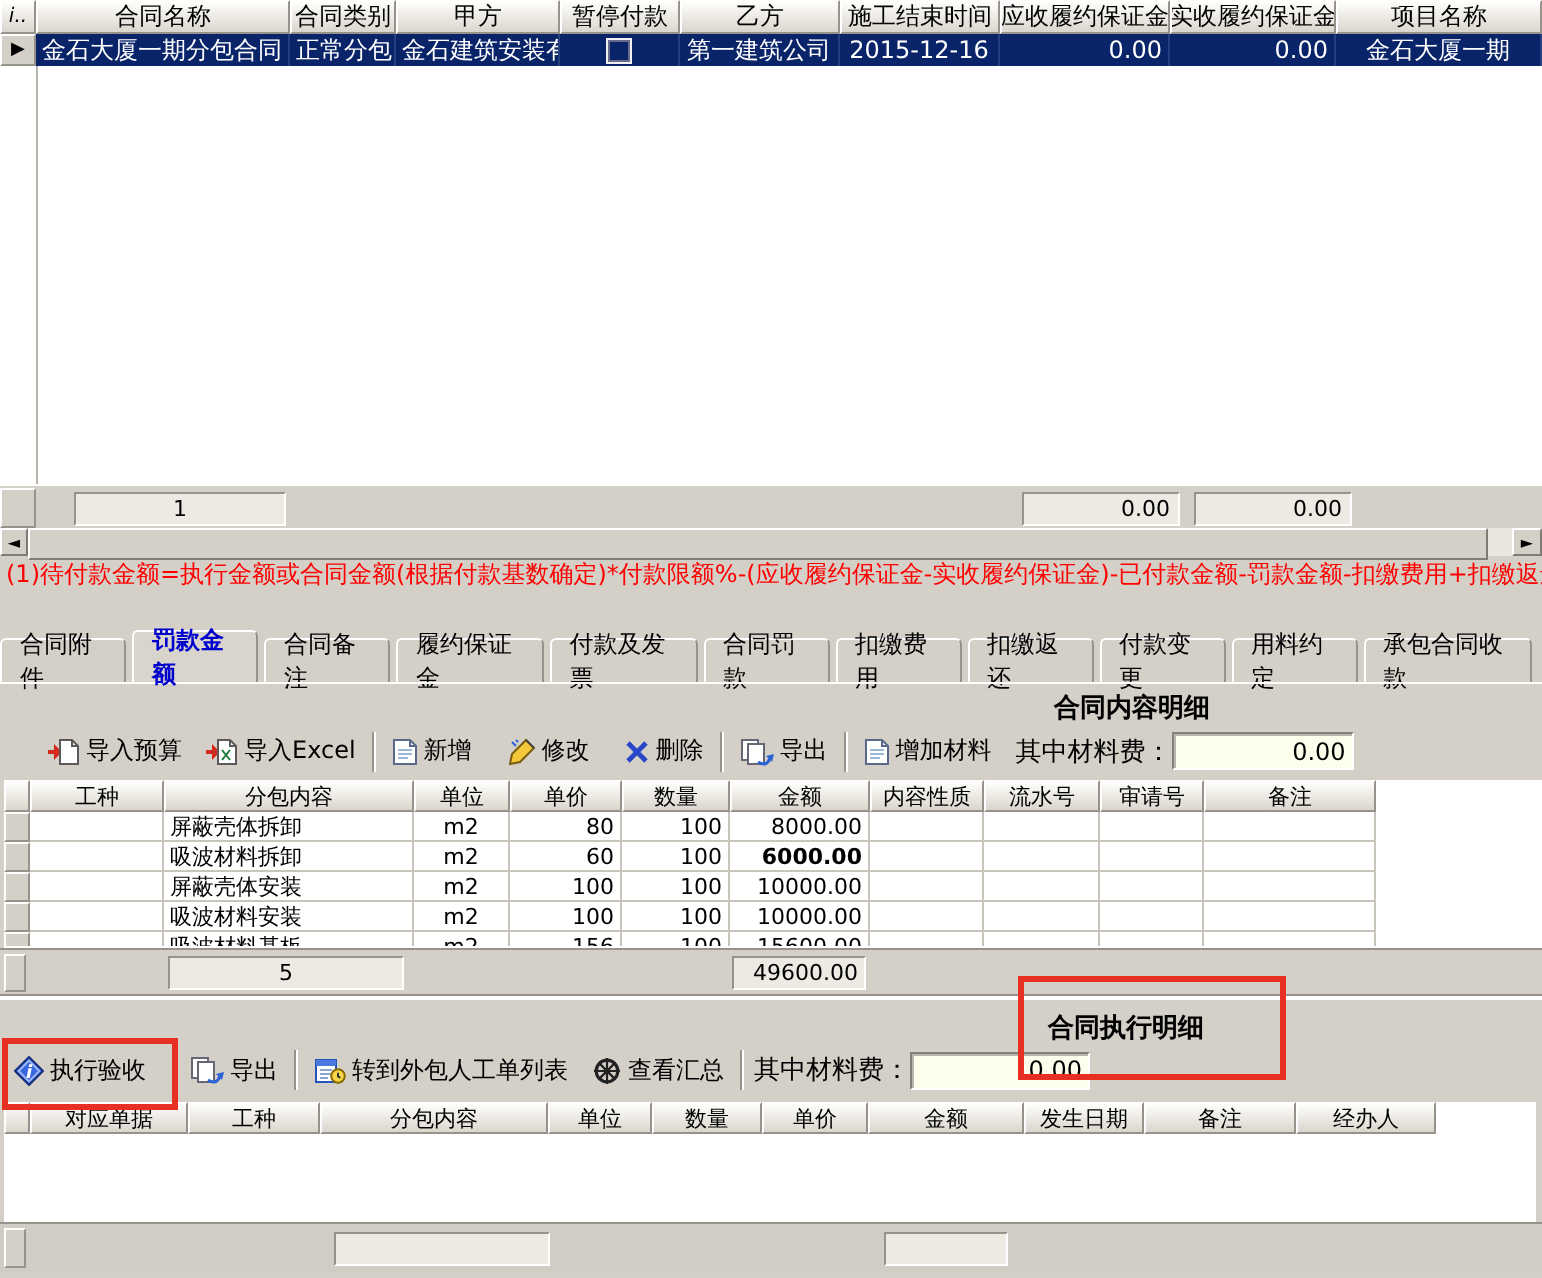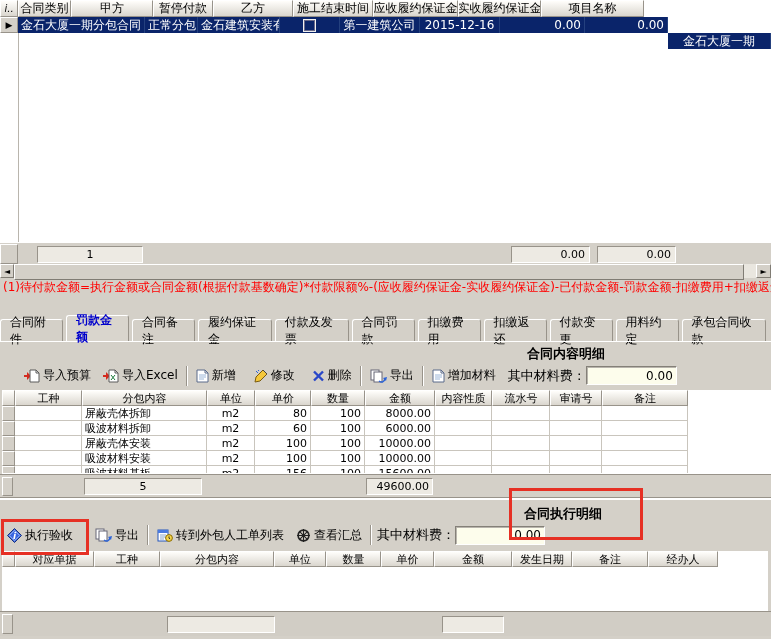--- a/index.html
+++ b/index.html
@@ -58,20 +58,21 @@
   .arrowglyph{font-size:9px;line-height:1}
   .sbarrow{box-sizing:border-box;display:flex;align-items:center;justify-content:center;
            font-size:8px}
 </style>
 </head>
 <body>
 
 <div class="abs" style="left:0;top:0;width:771px;height:242px;background:#fff"></div>
 <div class="abs rowflex" id="top-grid-header" style="left:0;top:0;width:771px;height:17px">
     <div class="hcell" style="width: 18px; font-style: italic; font-size: 10px;">i..</div>
+    <div class="hcell" style="width: 127px;">合同名称</div>
     <div class="hcell" style="width: 53px;">合同类别</div>
     <div class="hcell" style="width: 82px;">甲方</div>
     <div class="hcell" style="width: 60px;">暂停付款</div>
     <div class="hcell" style="width: 80px;">乙方</div>
     <div class="hcell" style="width: 80px;">施工结束时间</div>
     <div class="hcell" style="width: 85px;">应收履约保证金</div>
     <div class="hcell" style="width: 83px;">实收履约保证金</div>
     <div class="hcell" style="width: 103px;">项目名称</div>
   </div>
 <div class="abs rowflex" id="top-grid-row" style="left:0;top:17px;width:771px;height:16px">
@@ -81,21 +82,21 @@
     <div class="dcell" style="width: 127px; justify-content: flex-start;">金石大厦一期分包合同</div>
     <div class="dcell" style="width: 53px; justify-content: flex-start;">正常分包</div>
     <div class="dcell" style="width: 82px; justify-content: flex-start;">金石建筑安装有限</div>
     <div class="dcell" style="width: 60px; justify-content: center;">
       <div class="checkbox"></div>
     </div>
     <div class="dcell" style="width: 80px; justify-content: center;">第一建筑公司</div>
     <div class="dcell" style="width: 80px; justify-content: center;">2015-12-16</div>
     <div class="dcell" style="width: 85px; justify-content: flex-end;">0.00</div>
     <div class="dcell" style="width: 83px; justify-content: flex-end;">0.00</div>
-    <div class="dcell" style="width: 103px; justify-content: center; margin-top: 16px;">金石大厦一期</div>
+    <div class="dcell" style="width: 103px; justify-content: center;">金石大厦一期</div>
   </div>
 <div class="abs" style="left:18px;top:33px;width:1px;height:209px;background:#b9b5ad"></div>
 
 <div class="abs" style="left:0;top:242px;width:771px;height:22px;background:#d4d0c8;border-top:1px solid #fff">
   <div class="selcell" style="position:absolute;left:0;top:1px;width:18px;height:20px"></div>
   <div class="sumbox" style="position:absolute;left:37px;top:3px;width:106px;justify-content:center">1</div>
   <div class="sumbox" style="position:absolute;left:511px;top:3px;width:79px;justify-content:flex-end;padding-right:4px">0.00</div>
   <div class="sumbox" style="position:absolute;left:597px;top:3px;width:79px;justify-content:flex-end;padding-right:4px">0.00</div>
 </div>
 
@@ -224,21 +225,21 @@
       <div class="gcell" style="width: 52px; justify-content: flex-start;"></div>
       <div class="gcell" style="width: 86px; justify-content: flex-start;"></div>
     </div>
     <div class="rowflex" style="height: 15px;">
       <div class="selcell" style="width: 13px; height: 15px;"></div>
       <div class="gcell" style="width: 67px; justify-content: flex-start;"></div>
       <div class="gcell" style="width: 125px; justify-content: flex-start;">吸波材料拆卸</div>
       <div class="gcell" style="width: 48px; justify-content: center;">m2</div>
       <div class="gcell" style="width: 56px; justify-content: flex-end;">60</div>
       <div class="gcell" style="width: 54px; justify-content: flex-end;">100</div>
-      <div class="gcell" style="width: 70px; justify-content: flex-end;">6000.00</div>
+      <div class="gcell" style="width: 70px; justify-content: flex-end; font-weight: bold;">6000.00</div>
       <div class="gcell" style="width: 57px; justify-content: flex-start;"></div>
       <div class="gcell" style="width: 58px; justify-content: flex-start;"></div>
       <div class="gcell" style="width: 52px; justify-content: flex-start;"></div>
       <div class="gcell" style="width: 86px; justify-content: flex-start;"></div>
     </div>
     <div class="rowflex" style="height: 15px;">
       <div class="selcell" style="width: 13px; height: 15px;"></div>
       <div class="gcell" style="width: 67px; justify-content: flex-start;"></div>
       <div class="gcell" style="width: 125px; justify-content: flex-start;">屏蔽壳体安装</div>
       <div class="gcell" style="width: 48px; justify-content: center;">m2</div>

